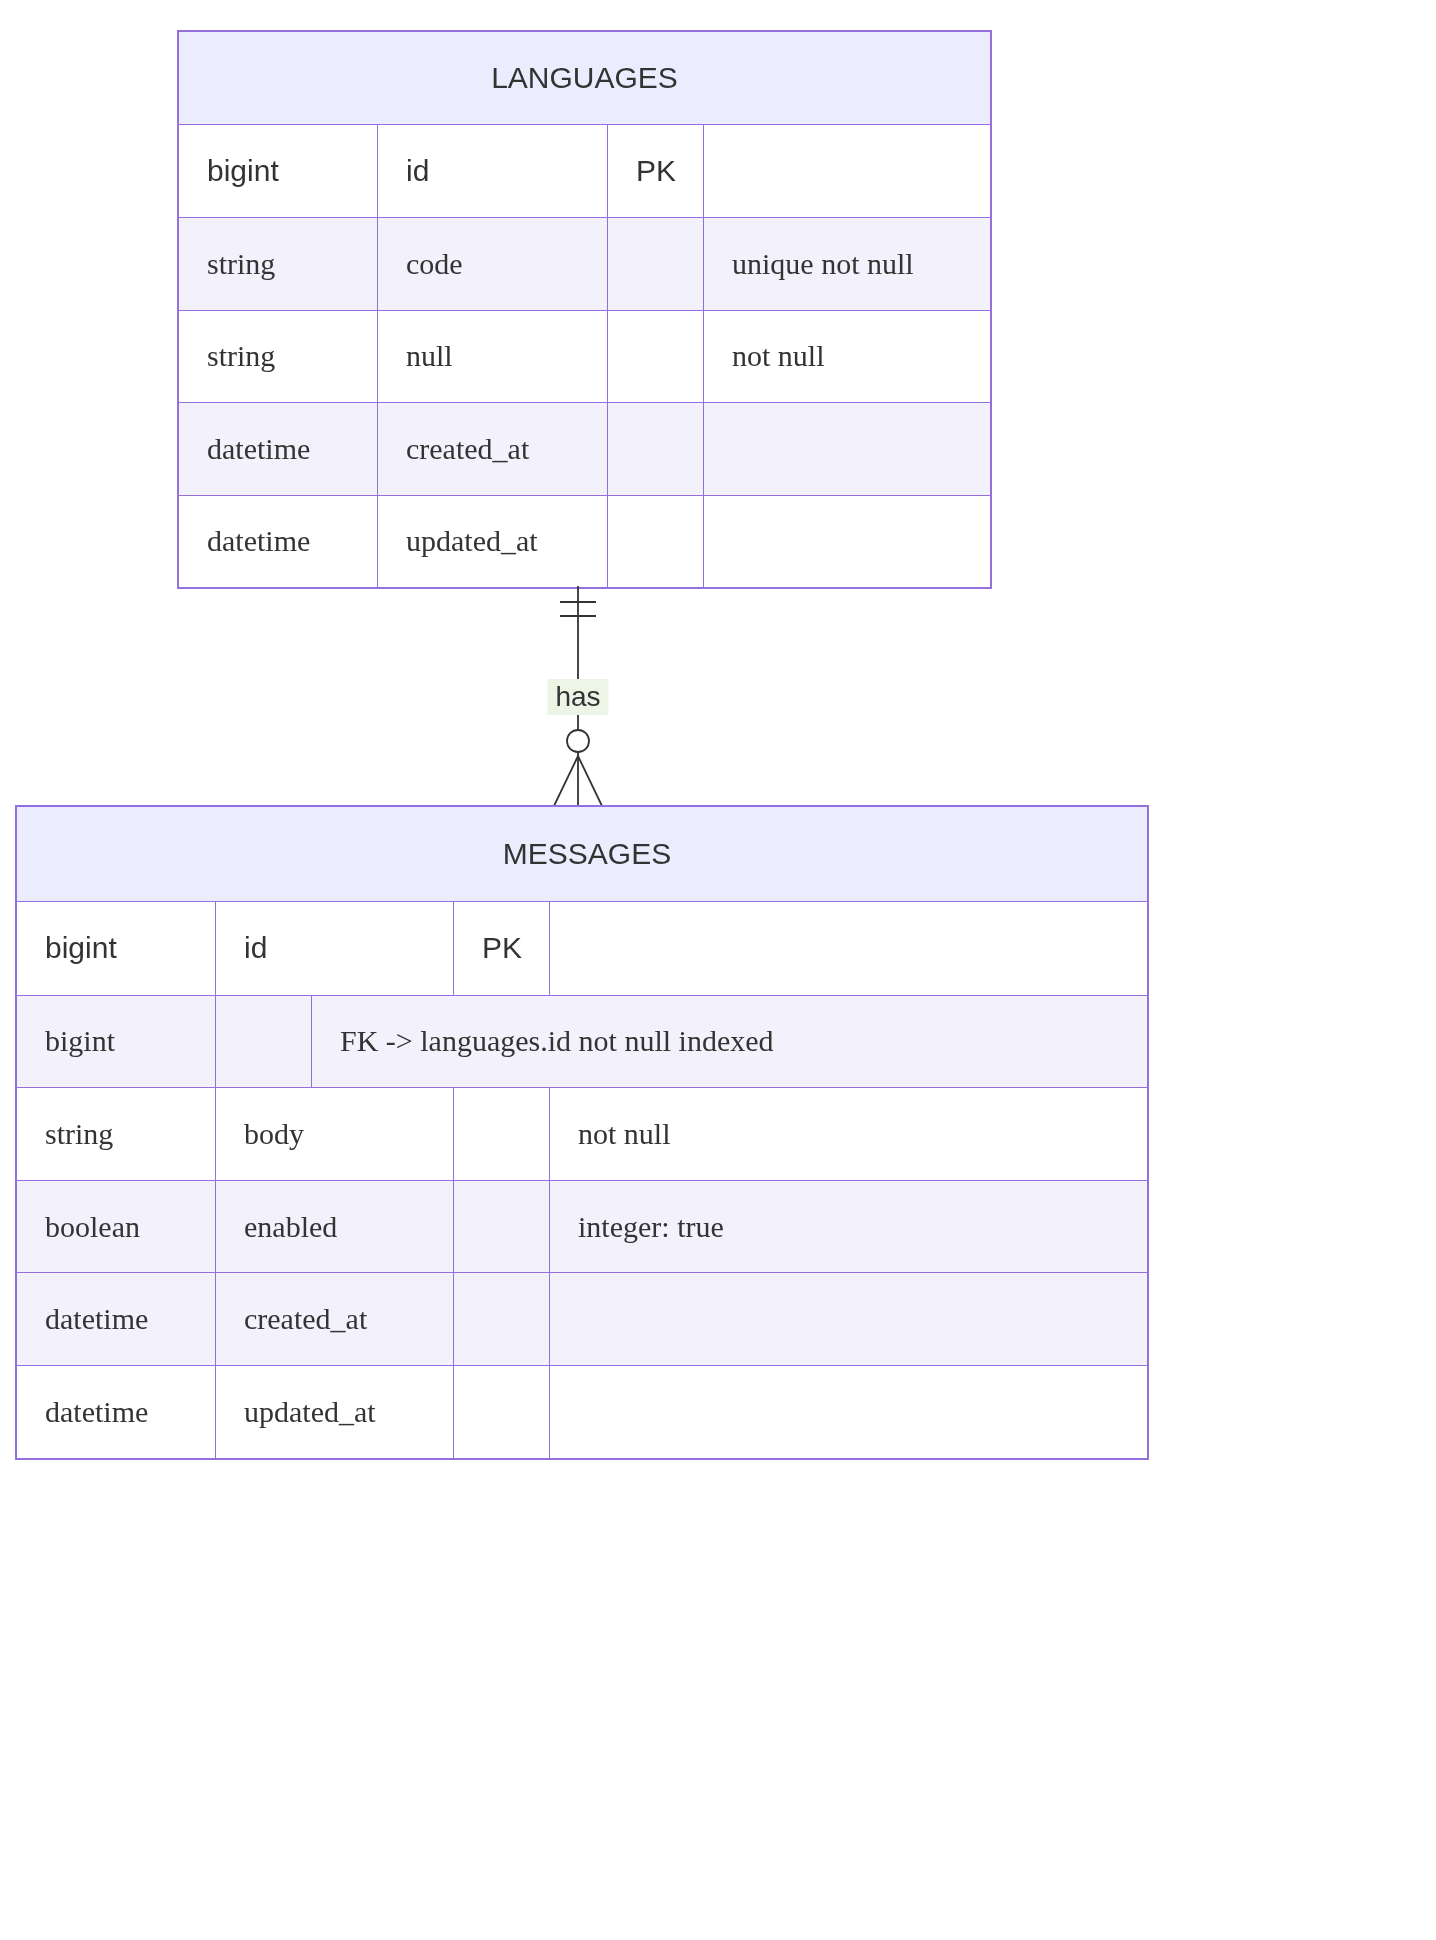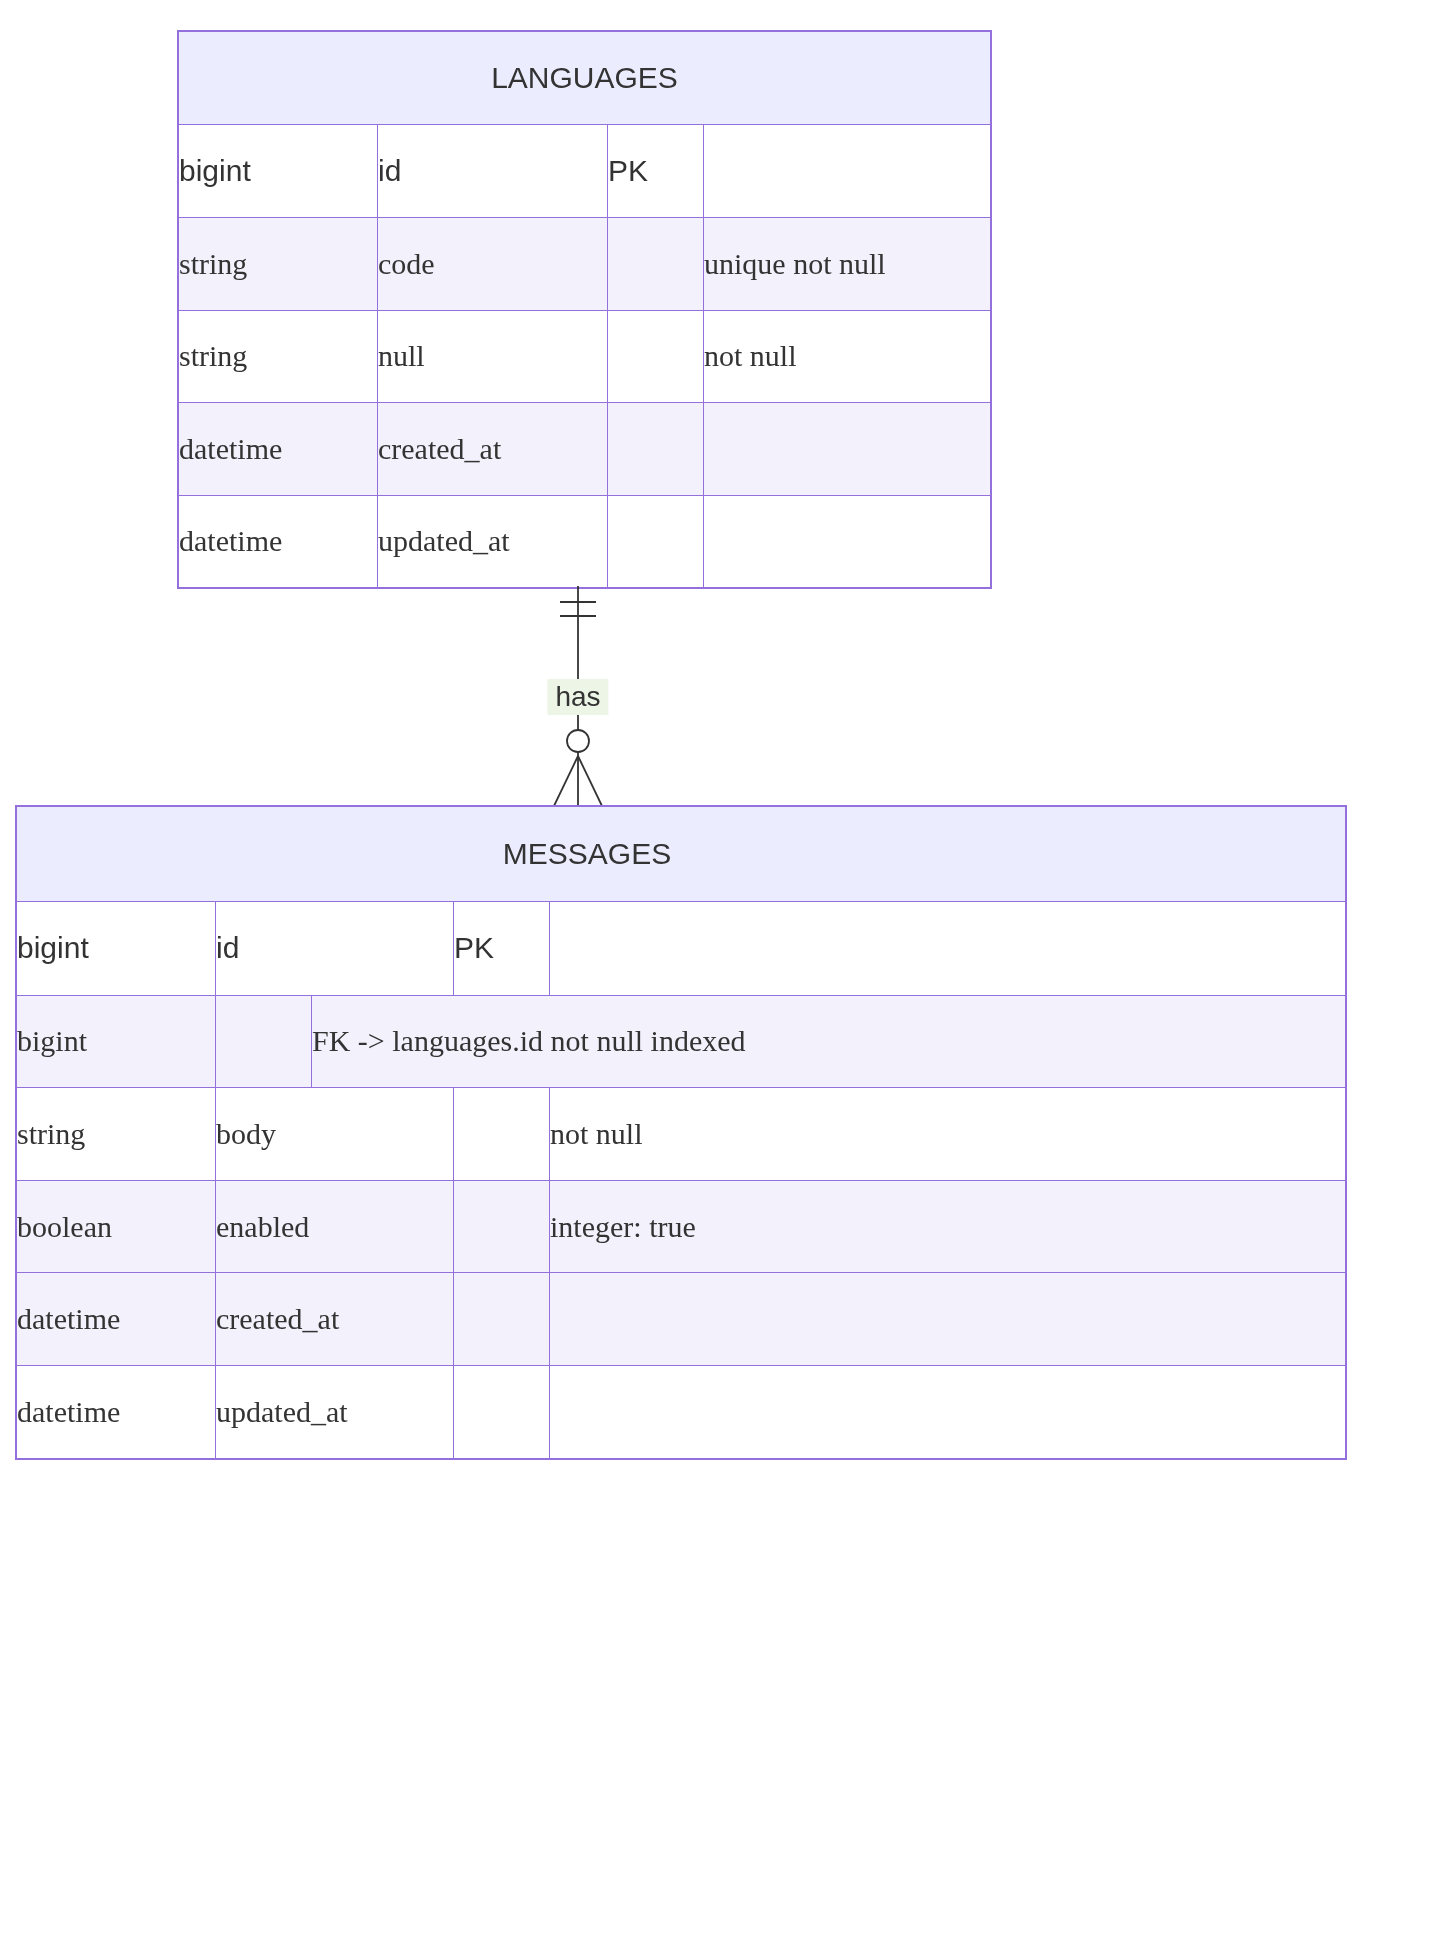--- a/index.html
+++ b/index.html
@@ -32,33 +32,33 @@
     transform: translate(-50%, -50%);
     font-size: 30px; white-space: nowrap;
   }
   .entity-languages { left: 170px; top: 30px;  width: 815px;  }
   .entity-languages .entity-title { height: 93px; }
   .entity-languages .entity-title span { left: 50%; }
   .entity-languages .attr-row { height: 92.4px; }
   .entity-languages .cell-type { width: 198px; }
   .entity-languages .cell-name { width: 230px; }
   .entity-languages .cell-key  { width: 96px;  }
-  .entity-messages { left: 8px;  top: 805px; width: 1332px; }
+  .entity-messages { left: 8px;  top: 805px; width: 1134px; }
   .entity-messages .entity-title { height: 95px; }
   .entity-messages .entity-title span { left: 570px; }
   .entity-messages .attr-row { height: 92.6px; }
   .entity-messages .cell-type { width: 198px; }
   .entity-messages .cell-name { width: 238px; }
   .entity-messages .cell-key  { width: 96px;  }
   .attr-row { display: flex; background: #ffffff; }
   .attr-row.alt { background: var(--row-alt-fill); }
   .attr-row + .attr-row { border-top: 1px solid var(--border); font-family: Liberation Serif, serif; }
   .cell {
     display: flex; align-items: center;
-    font-size: 30px; white-space: nowrap;
+    padding-left: 28px; font-size: 30px; white-space: nowrap;
     overflow: hidden;
   }
   .cell + .cell { border-left: 1px solid var(--border); }
   .cell-comment { flex: 1; }
   .connector {
     position: absolute; left: 528px; top: 586px;
     width: 100px; height: 220px;
   }
   .connector line, .connector circle {
     stroke: var(--line); stroke-width: 1.8; fill: none;

